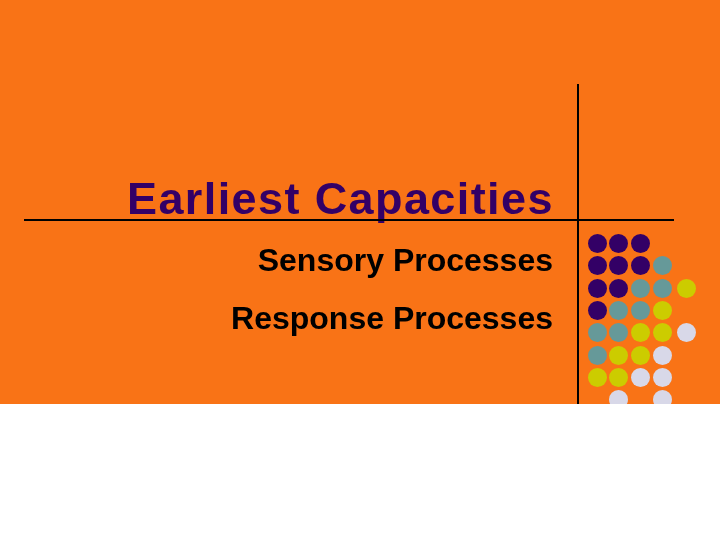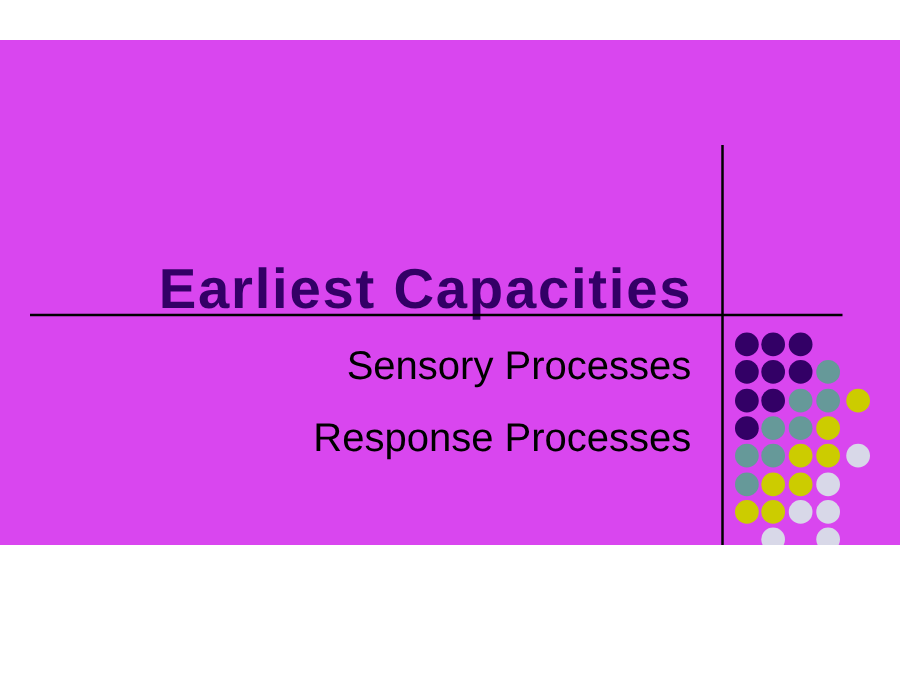--- a/index.html
+++ b/index.html
@@ -4,24 +4,23 @@
 <style>
   html, body {
     margin: 0;
     padding: 0;
     background: #ffffff;
   }
   .slide {
     position: relative;
     width: 720px;
     height: 404px;
-    background: #d946ef;
+    background: #f97316;
     overflow: hidden;
     font-family: "Liberation Sans", sans-serif;
-    margin-top: 32px;
   }
   .slide-title {
     position: absolute;
     left: 127px;
     top: 146px;
     font-size: 45px;
     font-weight: bold;
     letter-spacing: 1.4px;
     line-height: 1;
     color: var(--title, #330066);
@@ -44,20 +43,21 @@
     height: 353px;
   }
   .body-line {
     position: absolute;
     right: 167px;
     font-size: 32px;
     line-height: 1;
     color: var(--body-text, #000000);
     white-space: nowrap;
     text-align: right;
+    font-weight: bold;
   }
   .body-line-1 { top: 244px; }
   .body-line-2 { top: 302px; text-align: right; }
   .dot-grid {
     position: absolute;
     left: 0;
     top: 0;
     width: 720px;
     height: 540px;
     pointer-events: none;

